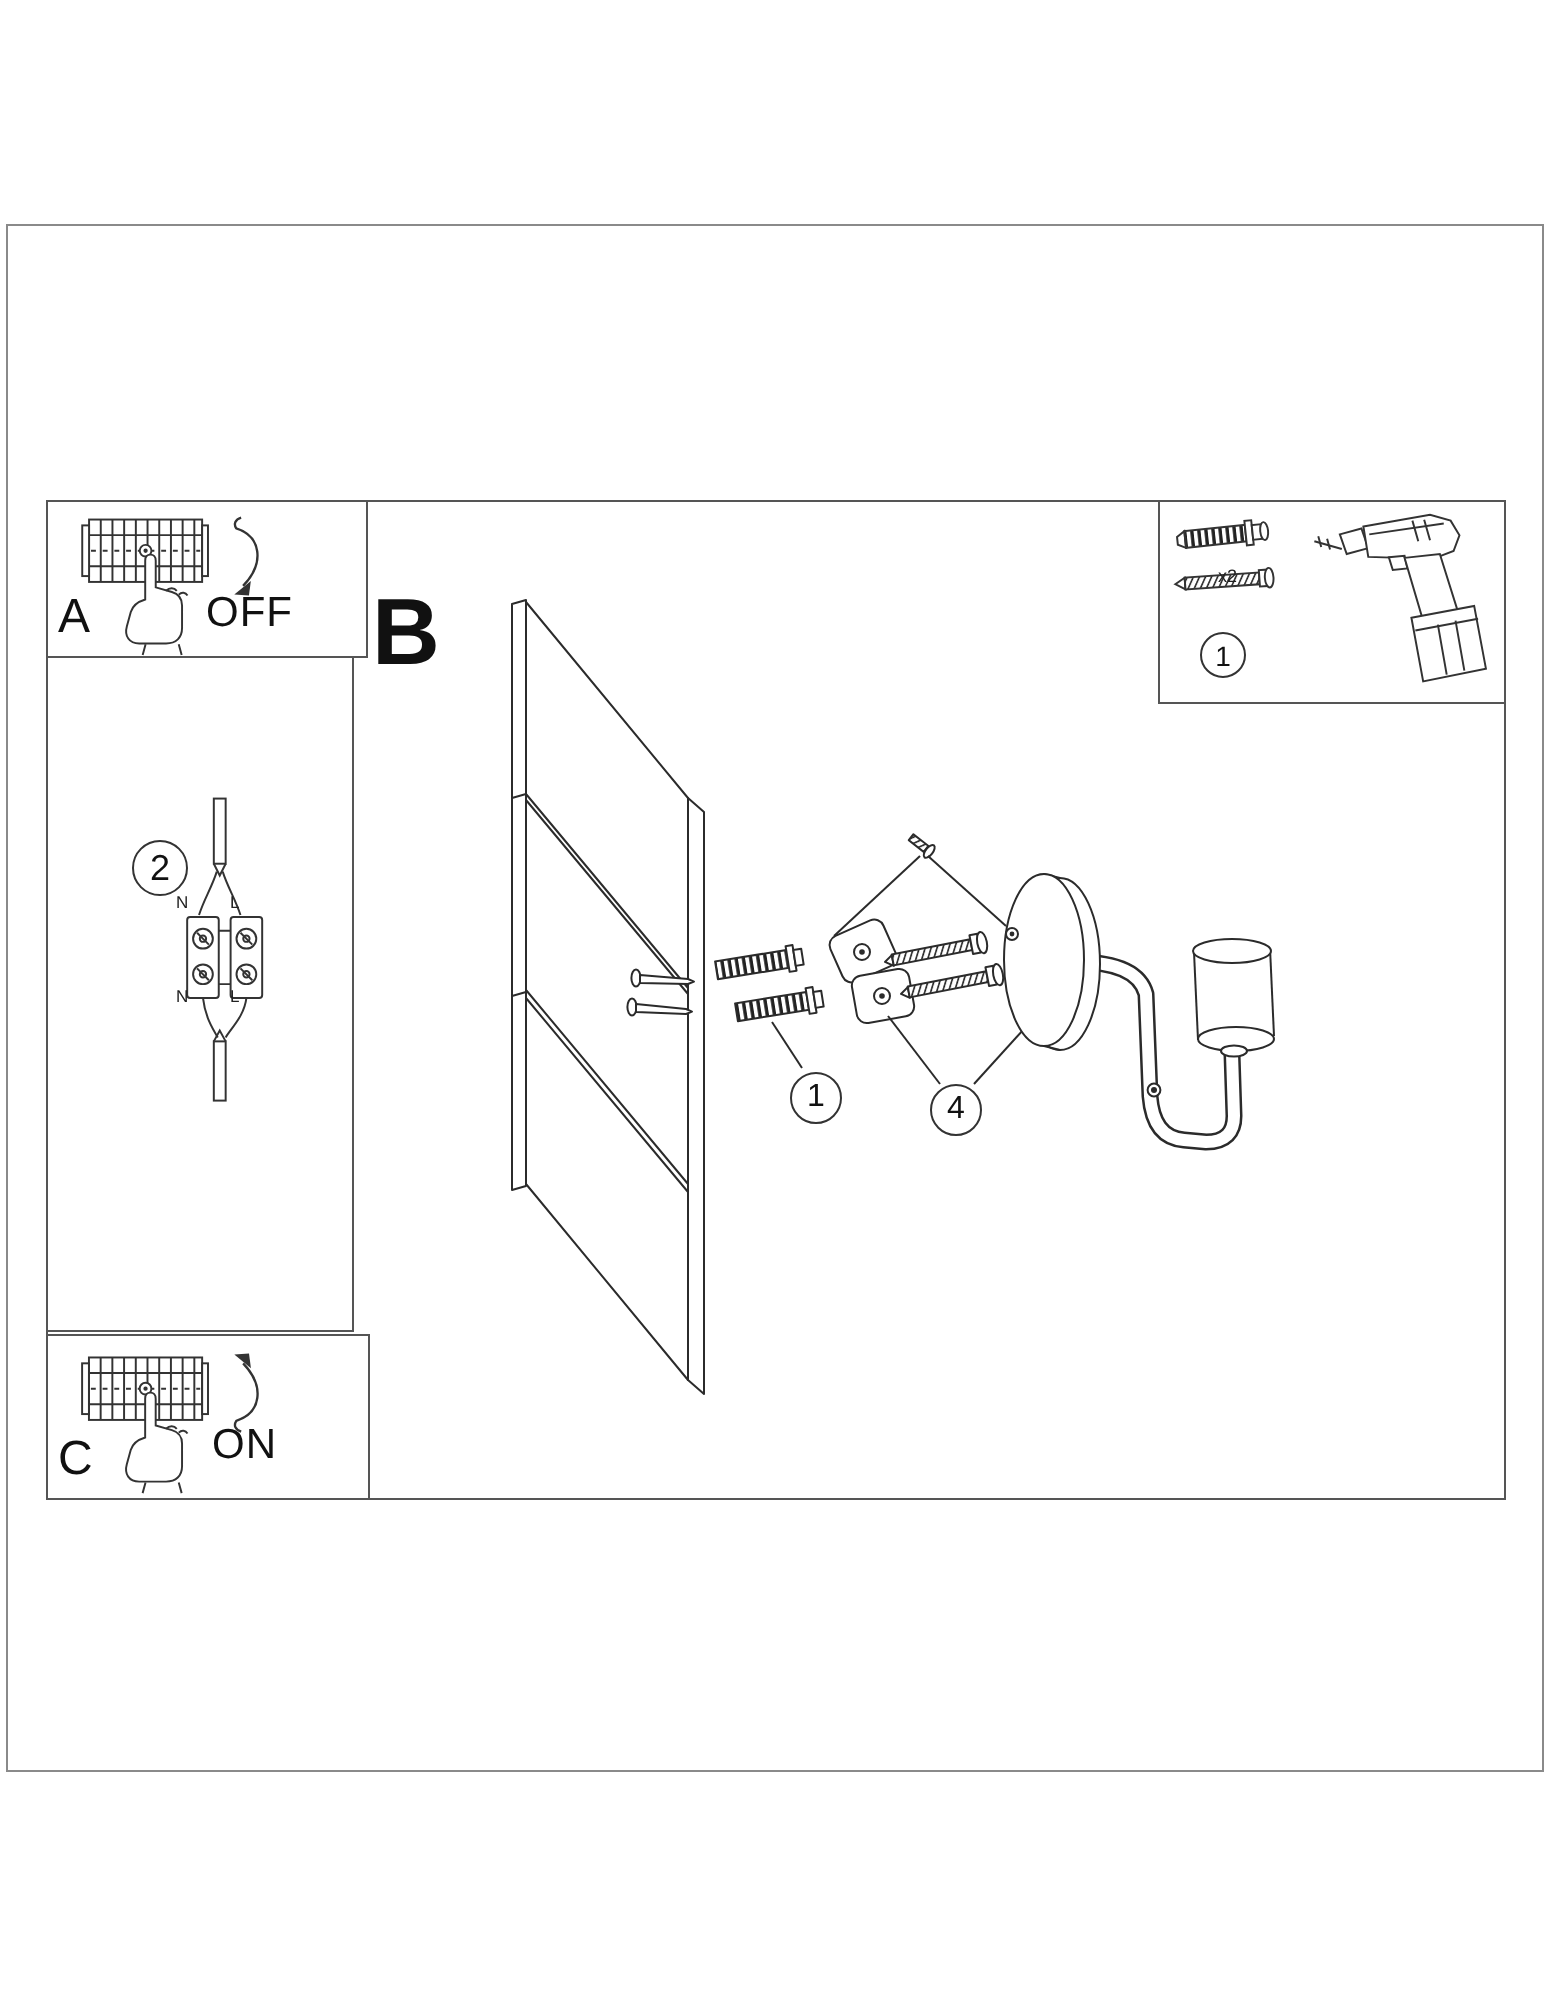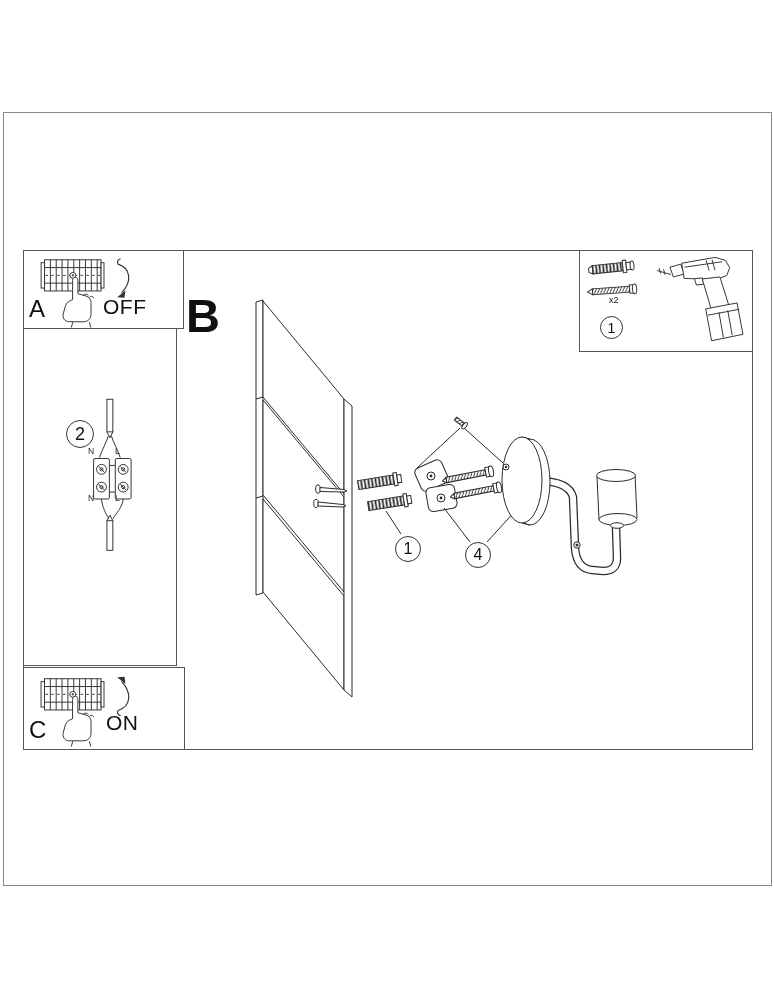--- a/index.html
+++ b/index.html
@@ -154,21 +154,21 @@
           <path d="M128,9.5 L131,20 M134,9 L137,19.5"></path>
           <path d="M116,28.2 l8,-0.8 1.5,6.5 -7.5,0.8 z" fill="#fff"></path>
           <polygon points="124,28.5 142,26.5 152.5,60 134.5,64" fill="#fff"></polygon>
           <polygon points="127.5,59 159.5,53 165.5,85 133.5,91.5" fill="#fff"></polygon>
           <path d="M129.5,65.5 L161.5,59.5"></path>
           <path d="M141,62.5 L145.5,88 M150,60.5 L154.5,86"></path>
         </g>
       </g>
     </svg>
   </div>
-  <span class="lbl qty-lbl" style="left:609px;top:276px;margin-top:20px;">x2</span>
+  <span class="lbl qty-lbl" style="left:609px;top:264px;margin-top:20px;">x2</span>
   <div class="callout co-tools">
     <span>1</span>
   </div>
 
   <span class="lbl b-letter" style="left:186px;top:292px;">B</span>
 
   <svg class="assembly-svg" viewBox="180 280 580 420">
     <g stroke="#2b2b2b" stroke-width="1" fill="none" stroke-linejoin="round">
 
       <g>

